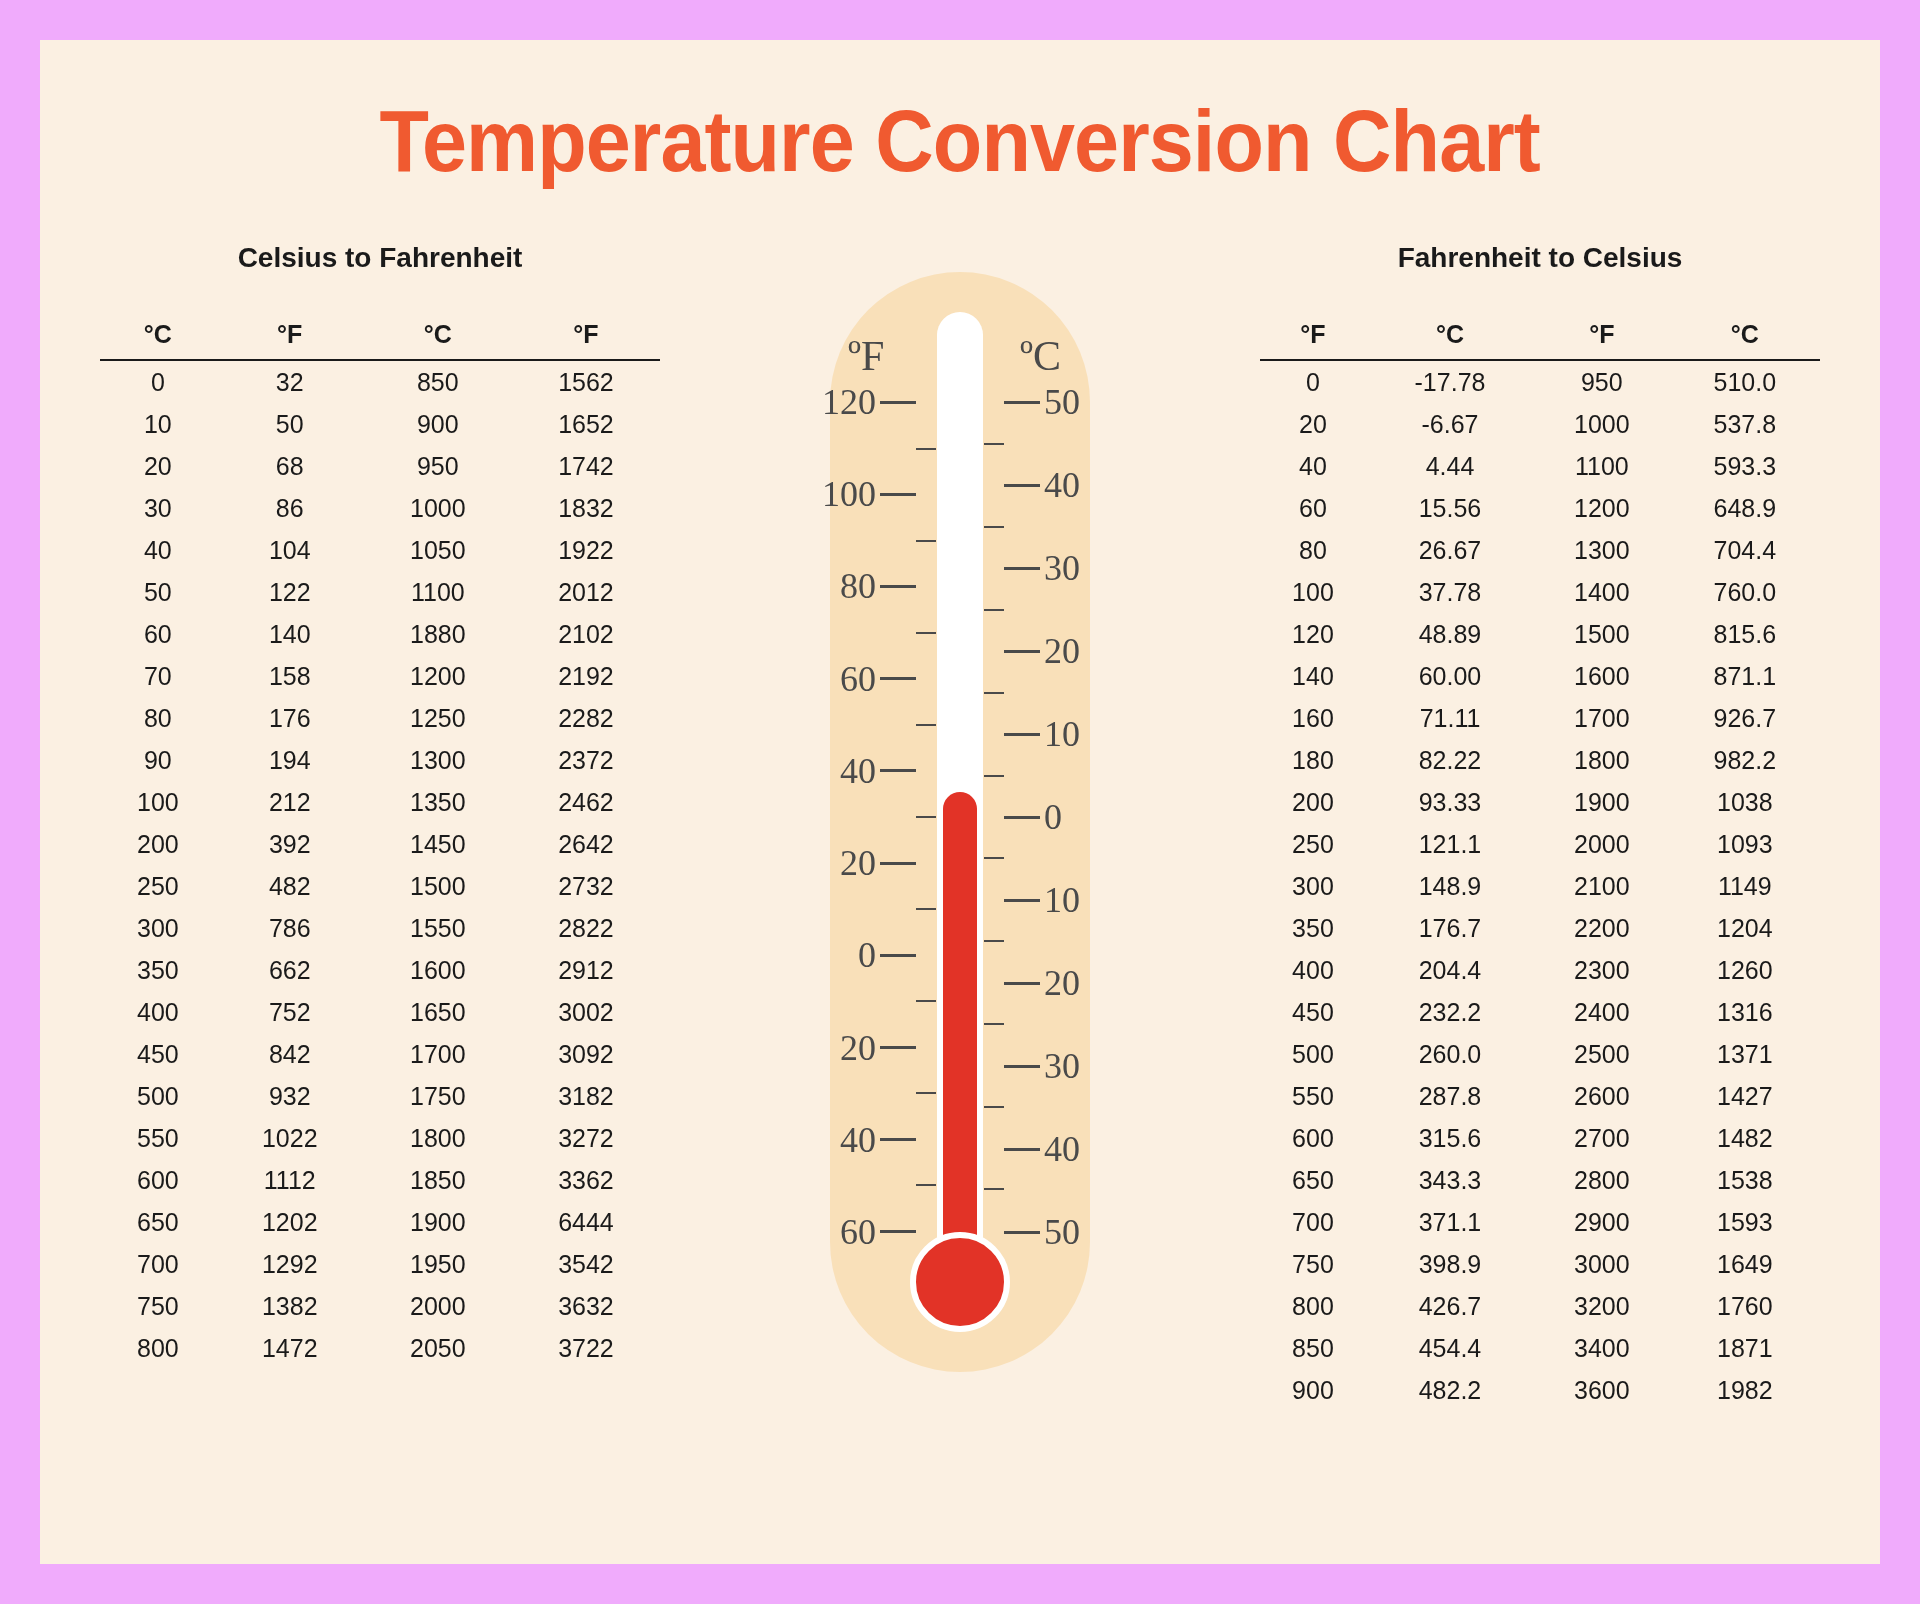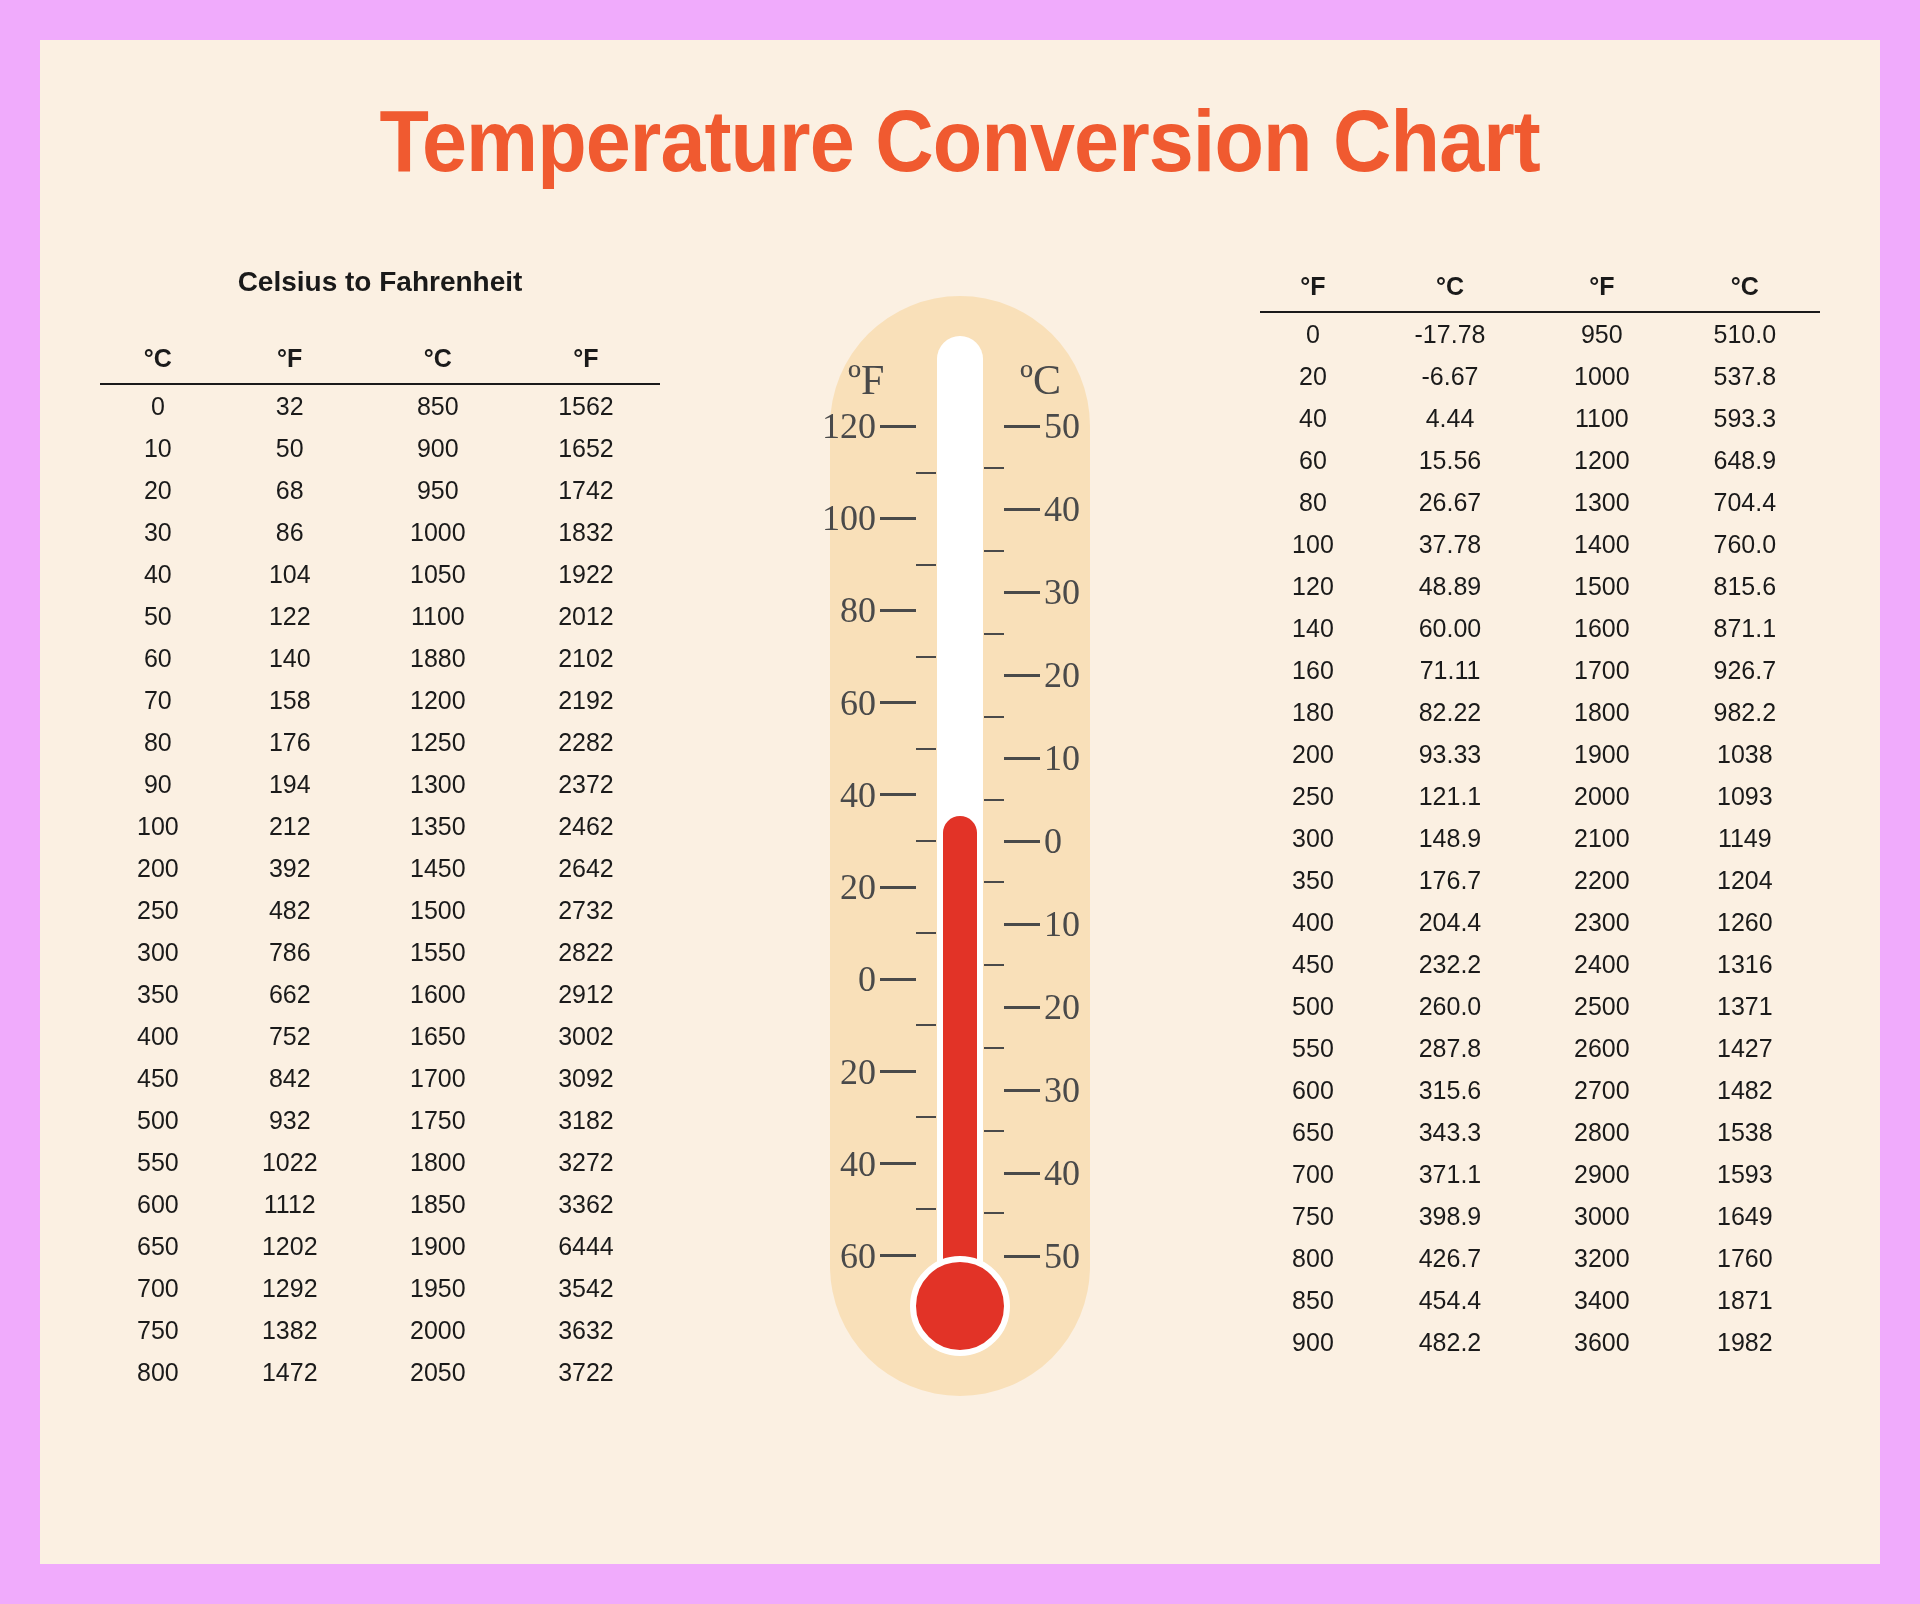--- a/index.html
+++ b/index.html
@@ -37,21 +37,20 @@
     margin-bottom: 50px;
     transform: scaleX(0.92);
   }
   .columns {
     display: flex;
     flex-direction: row;
     width: 100%;
     justify-content: space-between;
     align-items: flex-start;
     gap: 24px;
-    margin-top: 24px;
   }
   .conv-block {
     flex: 0 0 560px;
   }
   .conv-title {
     font-size: 28px;
     font-weight: 700;
     color: #1a1a1a;
     text-align: center;
     margin-bottom: 40px;
@@ -492,20 +491,21 @@
               <div class="minor-tick hidden"></div>
               <div class="minor-tick"></div>
               <div class="minor-tick hidden"></div>
               <div class="minor-tick"></div>
               <div class="minor-tick hidden"></div>
             </div>
         </div>
       </div>
 
       <div class="conv-block">
+        <div class="conv-title">Fahrenheit to Celsius</div>
         <table class="conv-table">
           <thead>
               <tr id="right-head">
                 <th>°F</th>
                 <th>°C</th>
                 <th>°F</th>
                 <th>°C</th>
               </tr>
             </thead>
           <tbody id="right-body">

